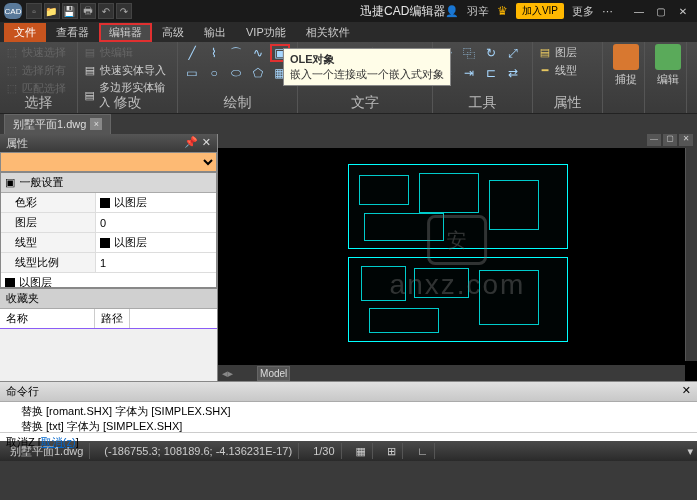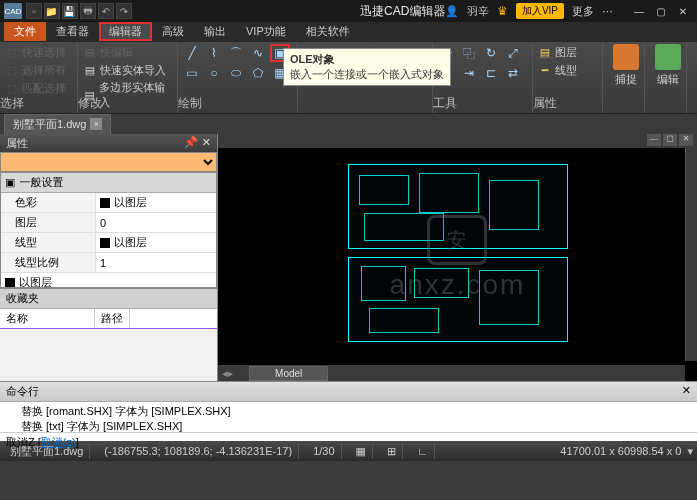--- a/index.html
+++ b/index.html
@@ -1,33 +1,33 @@
 <!DOCTYPE html>
 <html><head>
 <meta charset="utf-8">
 <style>
 *{margin:0;padding:0;box-sizing:border-box;font-family:"Microsoft YaHei",SimSun,sans-serif;font-size:11px}
 body{width:697px;height:500px;background:#3a3a3a;overflow:hidden;position:relative}
 .titlebar{height:22px;background:#1a1a1a;display:flex;align-items:center;color:#ccc;padding:0 4px}
-.app-icon{width:18px;height:16px;background:#5a7a9a;border-radius:1px;display:flex;align-items:center;justify-content:center;font-size:8px;color:#fff;margin-right:4px}
+.app-icon{width:18px;height:16px;background:#5a7a9a;border-radius:6px;display:flex;align-items:center;justify-content:center;font-size:8px;color:#fff;margin-right:4px}
 .qat{display:flex;gap:2px;margin-right:10px}
 .qat-btn{width:16px;height:16px;background:#333;border:1px solid #444;display:flex;align-items:center;justify-content:center;color:#aaa;font-size:10px}
 .title-text{flex:1;text-align:right;font-size:12px;color:#e5e5e5}
 .title-right{display:flex;align-items:center;gap:8px}
 .crown{color:#ffb800;font-size:12px}
 .vip-btn{background:#ffb800;color:#000;padding:1px 6px;border-radius:2px;font-size:10px}
 .win-btns{display:flex;gap:2px;margin-left:8px}
 .win-btn{width:20px;height:16px;display:flex;align-items:center;justify-content:center;color:#ccc;font-size:10px}
-.menubar{height:20px;background:#2a2a2a;display:flex;align-items:flex-start;padding-left:4px}
+.menubar{height:20px;background:#2a2a2a;display:flex;align-items:center;padding-left:4px}
 .menu-item{padding:2px 10px;color:#ccc;font-size:11px;cursor:pointer}
 .menu-item.file{background:#c8541e;color:#fff}
 .menu-item.active{border:2px solid #e03030;padding:0 8px;background:#4a4a4a}
 .ribbon{height:72px;background:linear-gradient(#4a4a4a,#3a3a3a);display:flex;border-bottom:1px solid #222}
 .ribbon-group{border-right:1px solid #555;padding:2px 4px;display:flex;flex-direction:column;position:relative}
-.ribbon-group-label{position:absolute;bottom:1px;left:0;right:0;text-align:left;color:#bbb;font-size:12px}
+.ribbon-group-label{position:absolute;bottom:1px;left:0;right:0;text-align:center;color:#bbb;font-size:14px}
 .ribbon-rows{display:flex;flex-direction:column;gap:2px;flex:1}
 .ribbon-row{display:flex;align-items:center;gap:2px;color:#ccc;font-size:10px}
 .ribbon-row.disabled{color:#666}
 .rb-icon{width:16px;height:16px;display:inline-flex;align-items:center;justify-content:center;font-size:11px}
 .ribbon-btn{width:20px;height:18px;display:inline-flex;align-items:center;justify-content:center;color:#a8d8ff;font-size:12px;border:1px solid transparent}
 .ribbon-btn.highlight{border:2px solid #e03030}
 .ribbon-large{width:38px;display:flex;flex-direction:column;align-items:center;justify-content:center;gap:2px;color:#ccc;font-size:10px}
 .ribbon-large-icon{width:26px;height:26px;background:#5a8aba;border-radius:3px}
 .ribbon-large.orange .ribbon-large-icon{background:#d87830}
 .ribbon-large.green .ribbon-large-icon{background:#5aaa5a}
@@ -56,21 +56,21 @@
 .canvas-header{height:14px;background:#3a3a3a;display:flex;justify-content:flex-end;gap:2px;padding-right:4px}
 .canvas-header span{width:14px;height:12px;background:#555;display:inline-block;font-size:8px;color:#ccc;text-align:center}
 .drawing{position:absolute;top:30px;left:130px;width:220px;height:180px}
 .floor{width:220px;height:85px;border:1px solid #0ff;margin-bottom:8px;position:relative;background:rgba(0,100,100,.05)}
 .room{position:absolute;border:1px solid #0cc}
 .watermark{position:absolute;top:50%;left:50%;transform:translate(-50%,-50%);font-size:28px;color:rgba(120,120,120,.4);font-family:Arial;letter-spacing:2px;pointer-events:none}
 .wm-icon{width:60px;height:50px;border:3px solid rgba(120,120,120,.4);border-radius:8px;margin:0 auto 4px;position:relative}
 .wm-icon::before{content:"安";position:absolute;top:50%;left:50%;transform:translate(-50%,-50%);font-size:20px}
 .scrollbar-v{position:absolute;right:0;top:14px;bottom:20px;width:12px;background:#3a3a3a;border-left:1px solid #555}
 .scrollbar-h{position:absolute;bottom:0;left:0;right:12px;height:16px;background:#3a3a3a;display:flex;align-items:center}
-.model-tab{background:#555;padding:1px 25px;color:#ddd;font-size:10px;margin-left:16px;border:1px solid #666}
+.model-tab{background:#555;padding:1px 2px;color:#ddd;font-size:10px;margin-left:24px;border:1px solid #666}
 .cmdline-panel{height:60px;background:#f8f8f8;border-top:1px solid #888}
 .cmdline-header{background:linear-gradient(#e0e0e0,#c8c8c8);padding:2px 6px;font-size:11px;border-bottom:1px solid #aaa;display:flex;justify-content:space-between}
 .cmdline-body{padding:2px 21px;font-size:11px;background:#fff;height:30px}
 .cmdline-input{padding:2px 6px;font-size:11px;background:#fff;border-top:1px solid #ccc}
 .cmdline-input a{color:#06c;text-decoration:underline}
 .statusbar{height:20px;background:linear-gradient(#4a4a4a,#2a2a2a);display:flex;align-items:center;color:#ccc;font-size:10px;padding:0 4px;gap:8px}
 .status-cell{padding:0 6px;border-right:1px solid #555;height:16px;display:flex;align-items:center}
 .status-right{margin-left:auto;display:flex;align-items:center;gap:6px}
 </style>
 </head>
@@ -172,20 +172,21 @@
         <span class="ribbon-btn">A</span>
         <span class="ribbon-btn">A̲</span>
         <span style="color:#ccc">多行文本</span>
       </div>
       <div class="ribbon-row">
         <span class="ribbon-btn">⟷</span>
         <span class="ribbon-btn">↗</span>
         <span class="ribbon-btn">▦</span>
       </div>
     </div>
+    <div class="ribbon-group-label">文字</div>
   </div>
   <div class="ribbon-group" style="width:100px">
     <div class="ribbon-rows">
       <div class="ribbon-row">
         <span class="ribbon-btn">✥</span>
         <span class="ribbon-btn">⿻</span>
         <span class="ribbon-btn">↻</span>
         <span class="ribbon-btn">⤢</span>
       </div>
       <div class="ribbon-row">
@@ -338,16 +339,15 @@
 </div>
 
 <div class="statusbar">
   <div class="status-cell">别墅平面1.dwg</div>
   <div class="status-cell">(-186755.3; 108189.6; -4.136231E-17)</div>
   <div class="status-cell">1/30</div>
   <div class="status-cell">▦</div>
   <div class="status-cell">⊞</div>
   <div class="status-cell">∟</div>
   <div class="status-right">
-    <span>41700.01 x 60998.54 x 0</span>
     <span>▾</span>
   </div>
 </div>
 
 </body></html>

